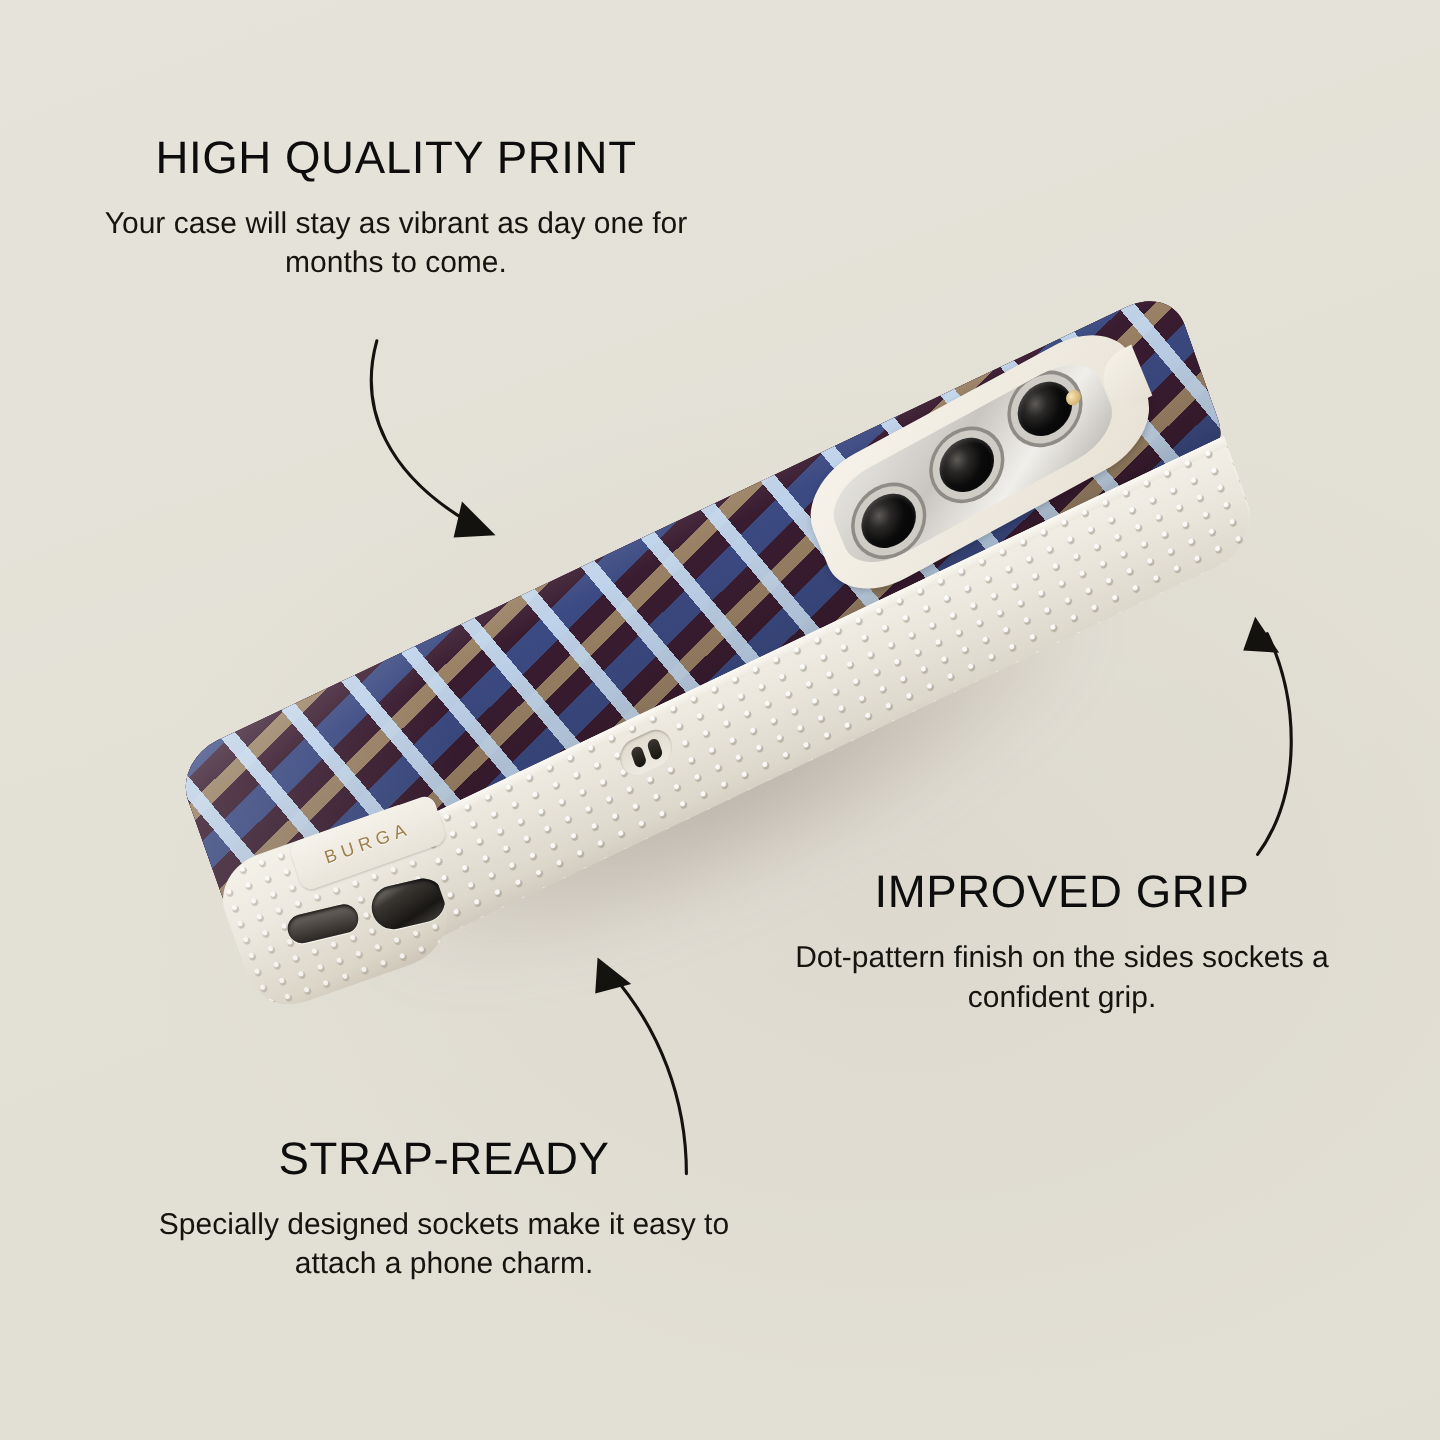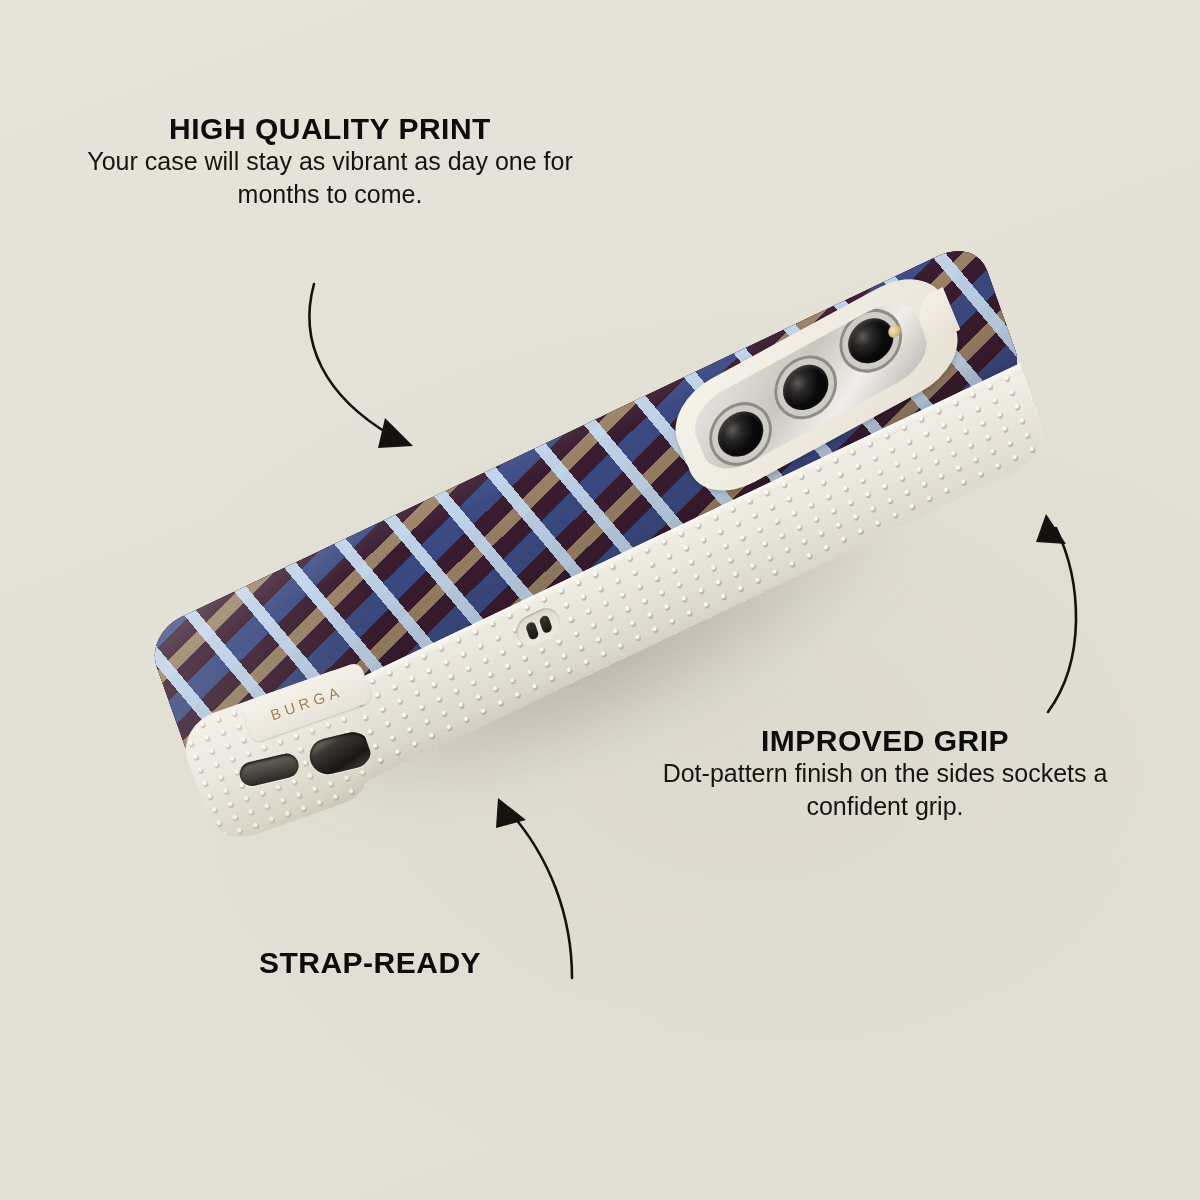--- a/index.html
+++ b/index.html
@@ -10,22 +10,22 @@
     -webkit-font-smoothing:antialiased;
   }
   #stage{position:relative;width:1200px;height:1200px;overflow:hidden;
          background:
            radial-gradient(ellipse 900px 620px at 62% 62%, #ddd9cf 0%, rgba(221,217,207,0) 70%),
            linear-gradient(160deg,#e6e3da 0%,#e3e0d6 45%,#e1ded3 100%);
   }
 
   
   .callout{position:absolute;text-align:center;color:#0d0d0d;}
-  .ttl{font-size:30px;font-weight:700;letter-spacing:.5px;line-height:1.1;white-space:nowrap;}
-  .sub{font-size:25px;font-weight:400;line-height:1.32;color:#15140f;}
+  .ttl{font-size:38px;font-weight:400;letter-spacing:.5px;line-height:1.1;white-space:nowrap;}
+  .sub{font-size:25px;font-weight:400;line-height:1.32;margin-top:16px;color:#15140f;}
 
   #c-print{left:48px;top:112px;width:564px;}
   #c-grip {left:650px;top:724px;width:470px;}
   #c-strap{left:102px;top:946px;width:536px;}
 
   
   .arrow{position:absolute;overflow:visible;pointer-events:none;}
   .arrow path{fill:none;stroke:#14120e;stroke-width:2.6;stroke-linecap:round;}
   .arrow polygon{fill:#14120e;}
 
@@ -157,20 +157,21 @@
     <div class="sub">Your case will stay as vibrant as day one for months to come.</div>
   </div>
 
   <div class="callout" id="c-grip">
     <div class="ttl">IMPROVED GRIP</div>
     <div class="sub">Dot-pattern finish on the sides sockets a confident grip.</div>
   </div>
 
   <div class="callout" id="c-strap">
     <div class="ttl">STRAP-READY</div>
+    <div class="sub">Specially designed sockets make it easy to attach a phone charm.</div>
   </div>
 
   <svg class="arrow" style="left:290px;top:268px;width:160px;height:200px" viewBox="0 0 160 200">
     <path d="M24 16 C 8 74, 34 128, 102 168"></path>
     <polygon points="95,150 123,178 88,180"></polygon>
   </svg>
 
   <svg class="arrow" style="left:1020px;top:490px;width:130px;height:230px" viewBox="0 0 130 230">
     <path d="M28 222 C 66 170, 62 92, 36 38"></path>
     <polygon points="26,24 46,54 16,52"></polygon>

